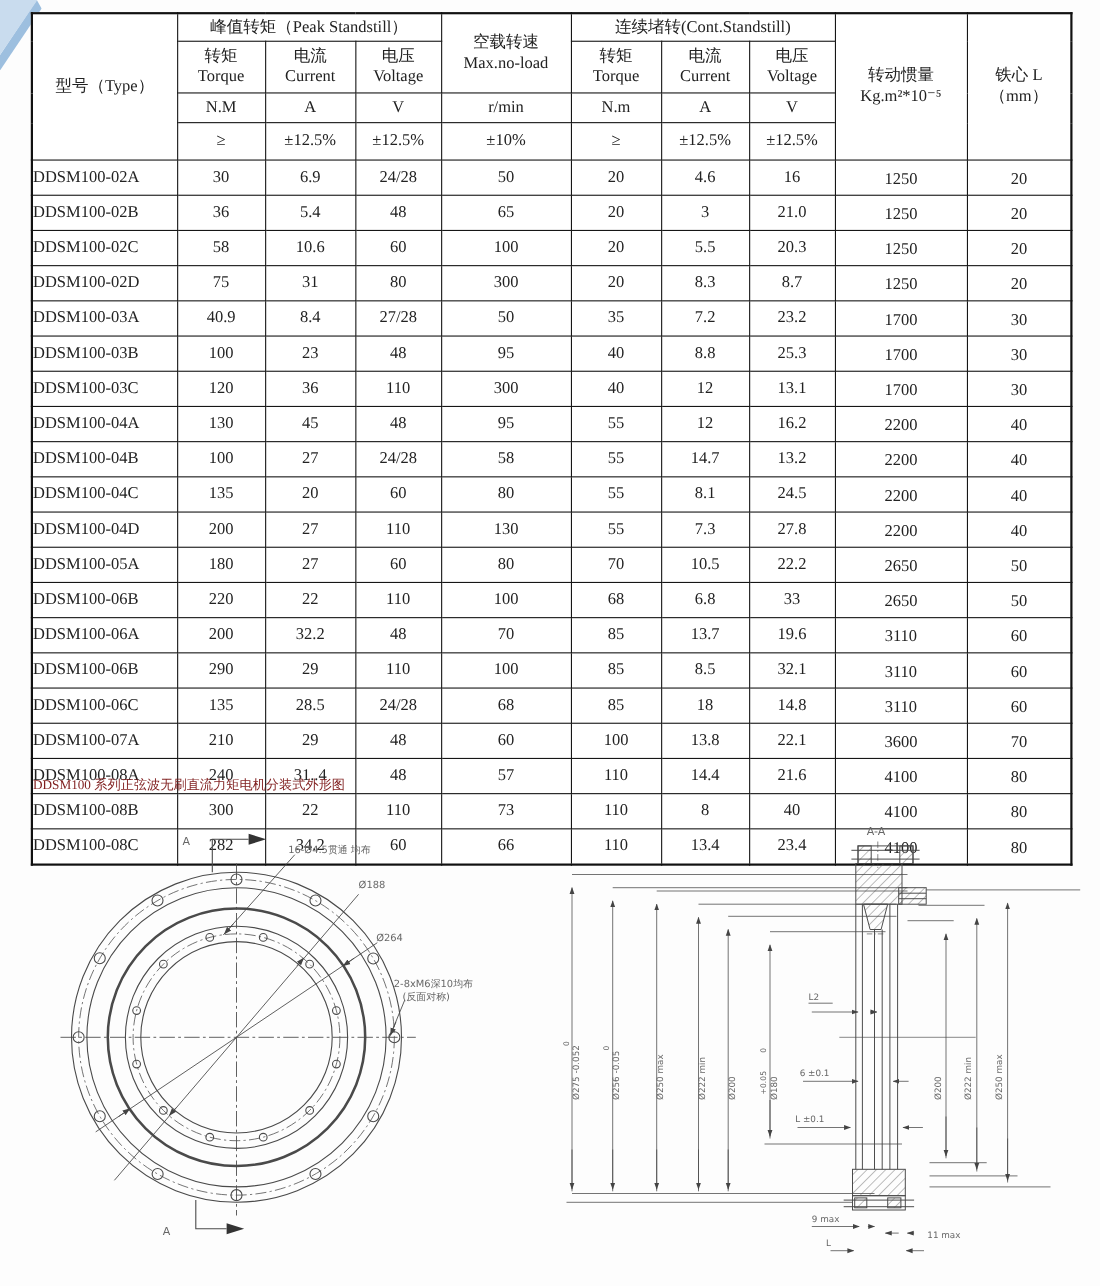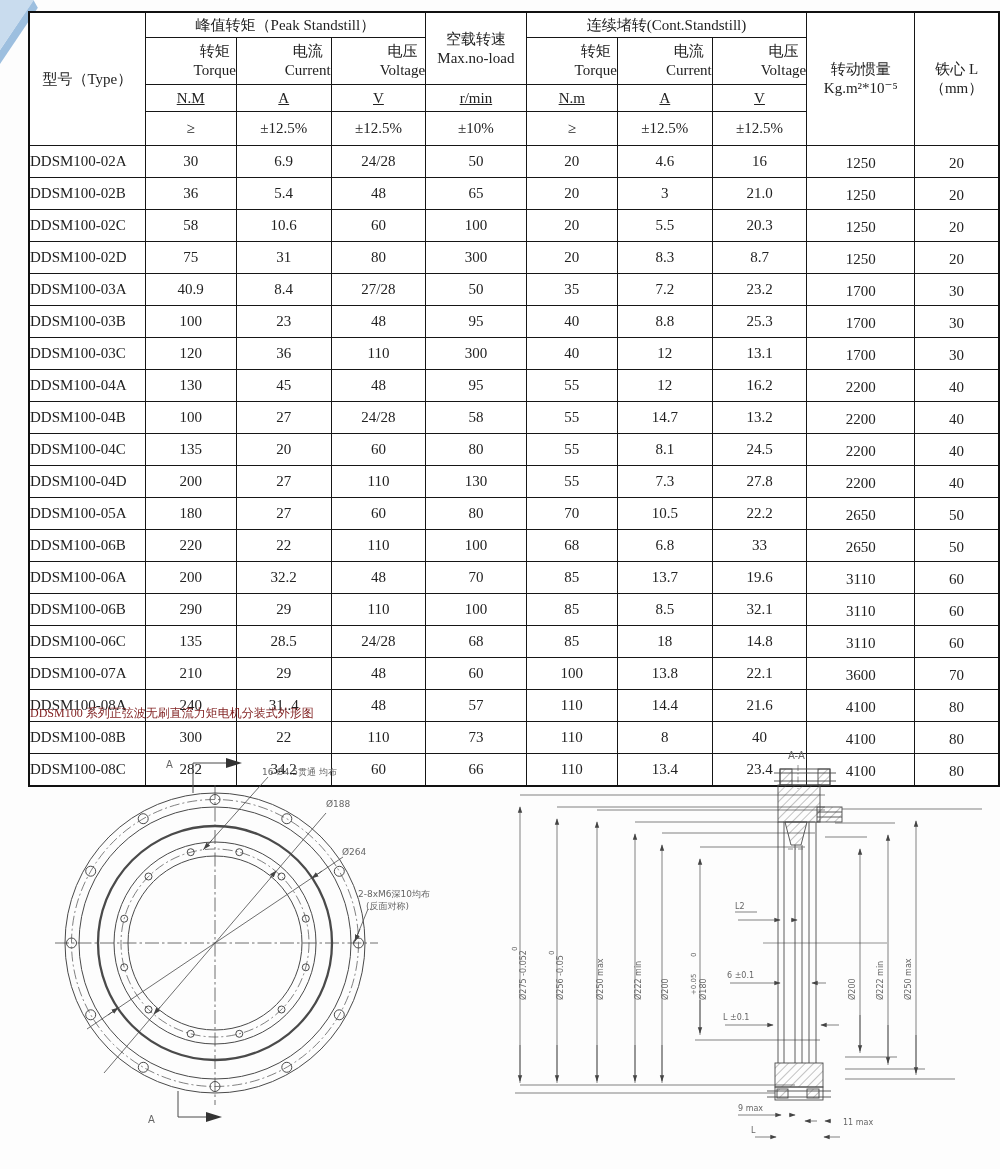--- a/index.html
+++ b/index.html
@@ -11,22 +11,22 @@
         background:#9dbfdf;clip-path:polygon(0 78%,76% 0,86% 12%,0 100%);}
   
   table.spec{position:absolute;left:28px;top:11px;border-collapse:collapse;table-layout:fixed;
         background:#fff;}
   table.spec td, table.spec th{border:1.5px solid #161616;text-align:center;vertical-align:middle;
         padding:0;font-weight:normal;font-size:15px;color:#222;line-height:1.25;overflow:hidden;}
   table.spec{border:2px solid #111;}
   .w0{width:132px}.w1{width:80px}.w2{width:82px}.w3{width:78px}.w4{width:118px}
   .w5{width:82px}.w6{width:80px}.w7{width:78px}.w8{width:120px}.w9{width:95px}
   tr.hr1 td{height:24px;}
-  tr.hr2 td{height:46px;padding-left:48px;}
-  tr.hr3 td{height:26px;text-decoration:underline;}
+  tr.hr2 td{height:46px;}
+  tr.hr3 td{height:26px;}
   tr.hr4 td{height:33px;}
   tbody.rows td{height:27px;}
   tbody.rows td.c0{text-align:left;}
   tbody.rows td.c8{vertical-align:bottom;padding-bottom:4px;}
   tbody.rows td.c9{vertical-align:bottom;padding-bottom:4px;}
   .caption{position:absolute;left:30px;top:705px;font-size:12px;color:#7f1d1d;
         font-family:"Liberation Serif","DejaVu Serif",serif;}
   
   .fig{position:absolute;}
   svg text{font-family:"DejaVu Sans","Liberation Sans",sans-serif;fill:#666;}

